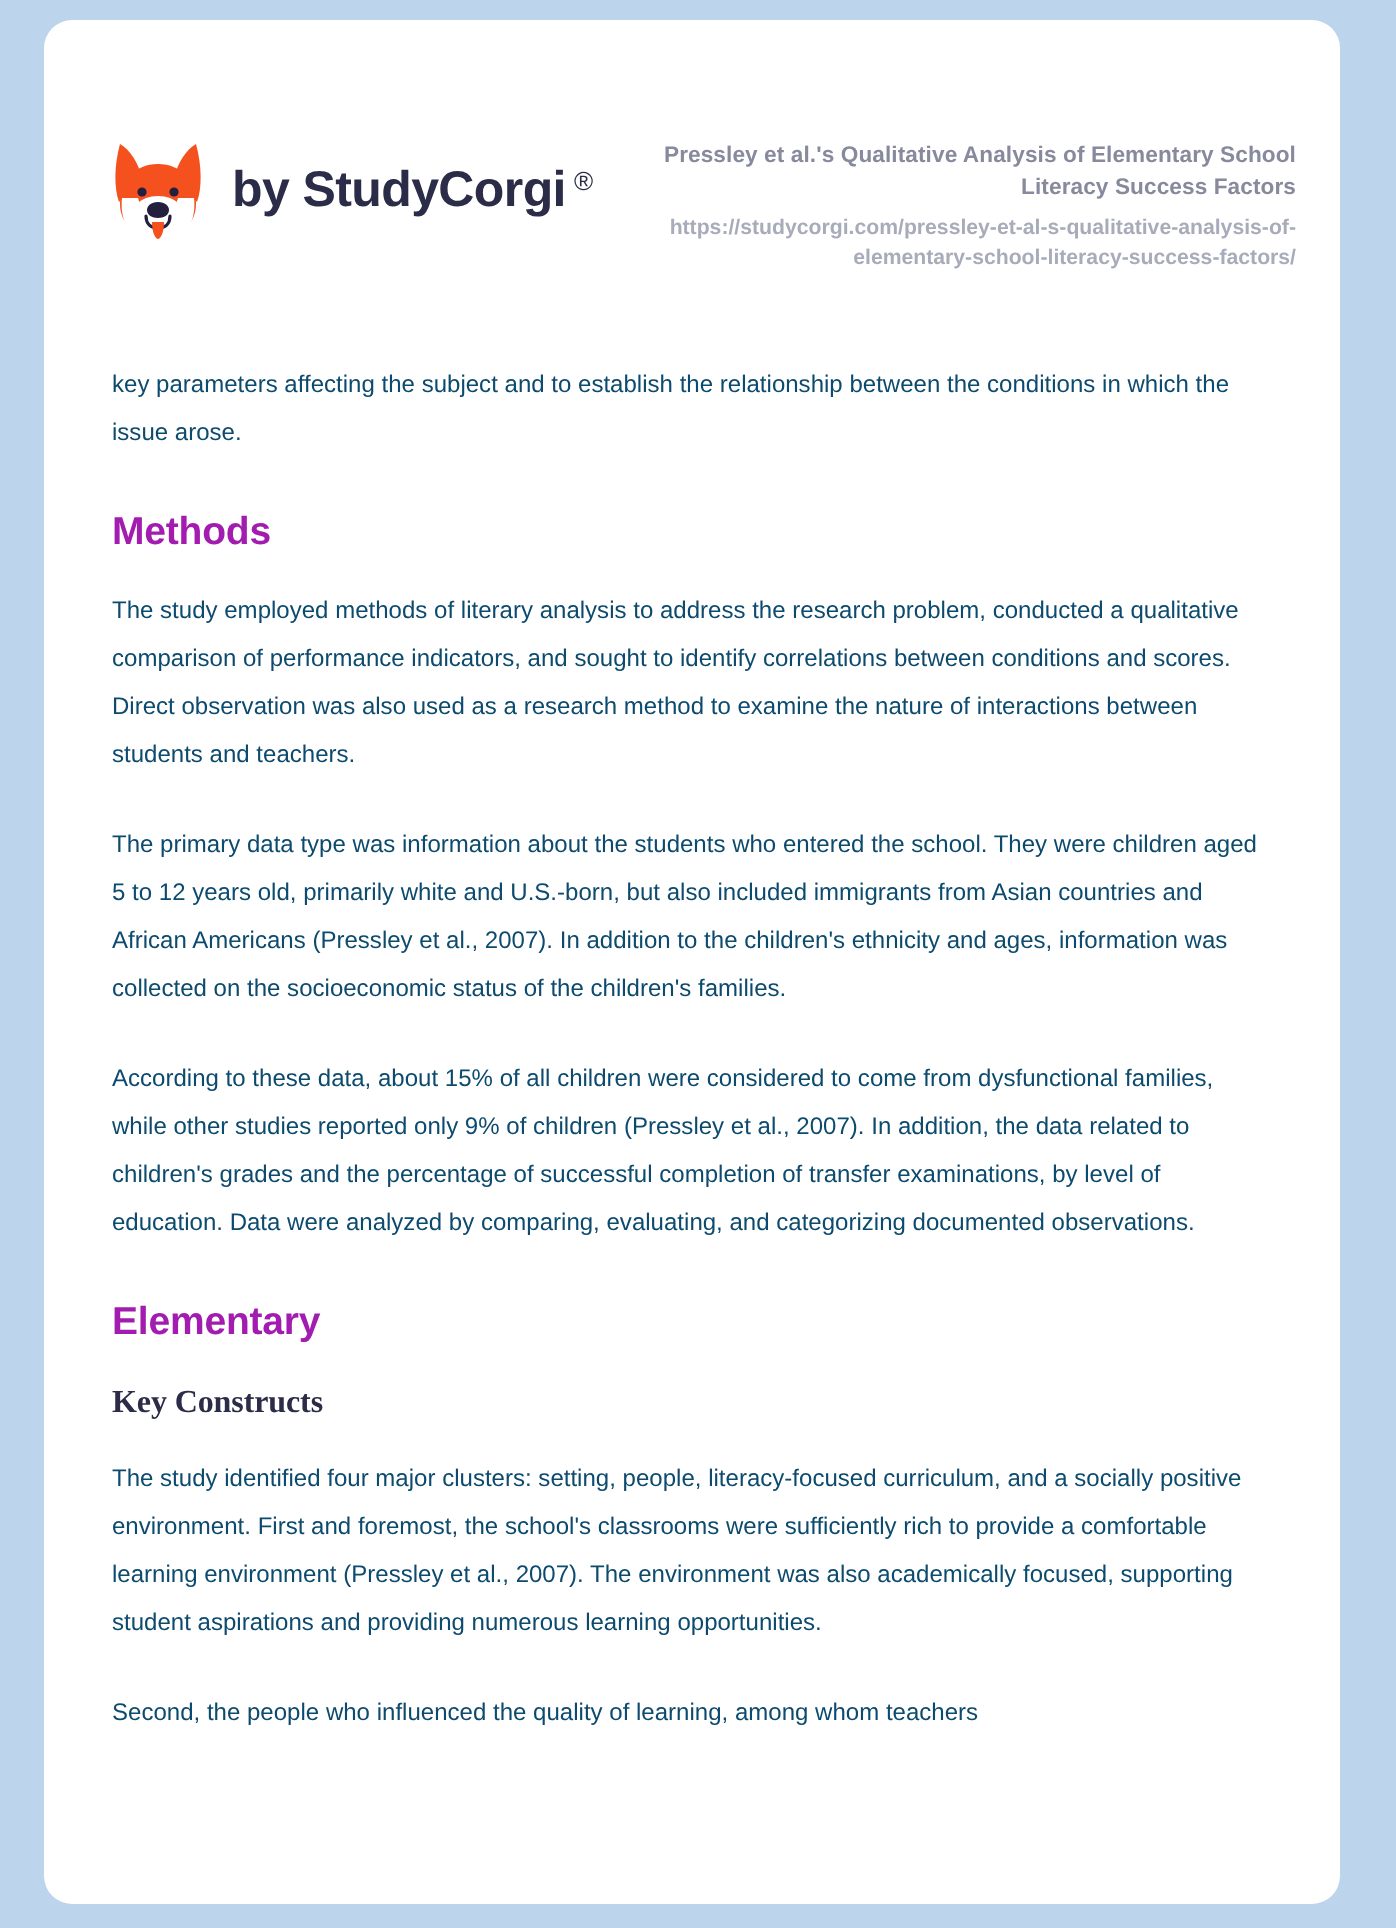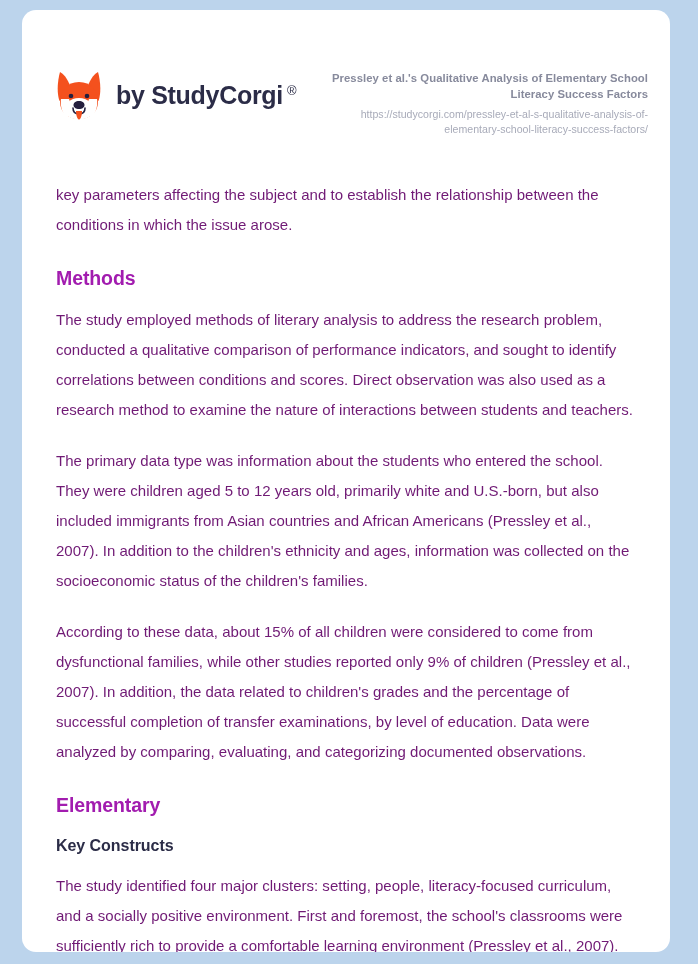--- a/index.html
+++ b/index.html
@@ -74,36 +74,36 @@
   .doc-title {
     font-size: 11.3px;
     font-weight: bold;
     color: #878a9c;
     line-height: 1.42;
     letter-spacing: 0.05px;
     margin: 0;
   }
   .doc-url {
     font-size: 10.6px;
-    font-weight: normal;
+    font-weight: bold;
     color: #a8abb9;
     line-height: 1.45;
     margin: 5px 0 0 0;
     word-break: break-word;
   }
 
   
   .doc-body {
     padding: 0 34px 0 34px;
     margin-top: 42px;
   }
 
   .para {
-    font-size: 15px;
-    color: #701a75;
+    font-size: 12px;
+    color: #0c4a6e;
     line-height: 2.0;
     margin: 0 0 21px 0;
     letter-spacing: 0.01px;
   }
   .para:last-child { margin-bottom: 0; }
 
   h2.section-heading {
     font-size: 19.5px;
     font-weight: bold;
     color: #a21caf;
@@ -112,21 +112,21 @@
     letter-spacing: -0.1px;
   }
   h3.sub-heading {
     font-size: 16px;
     font-weight: bold;
     color: #2b2c47;
     margin: 18px 0 14px 0;
     line-height: 1.3;
     letter-spacing: -0.05px;
   }
-  .tight-top { margin-top: 0; }
+  .tight-top { margin-top: 0; font-family: Liberation Serif, serif; }
 </style>
 </head>
 <body>
 
 <div class="page-card">
 
   <div class="doc-header">
 
     <div class="brand">
       <svg class="corgi-logo" viewBox="0 0 92 100" aria-hidden="true">

